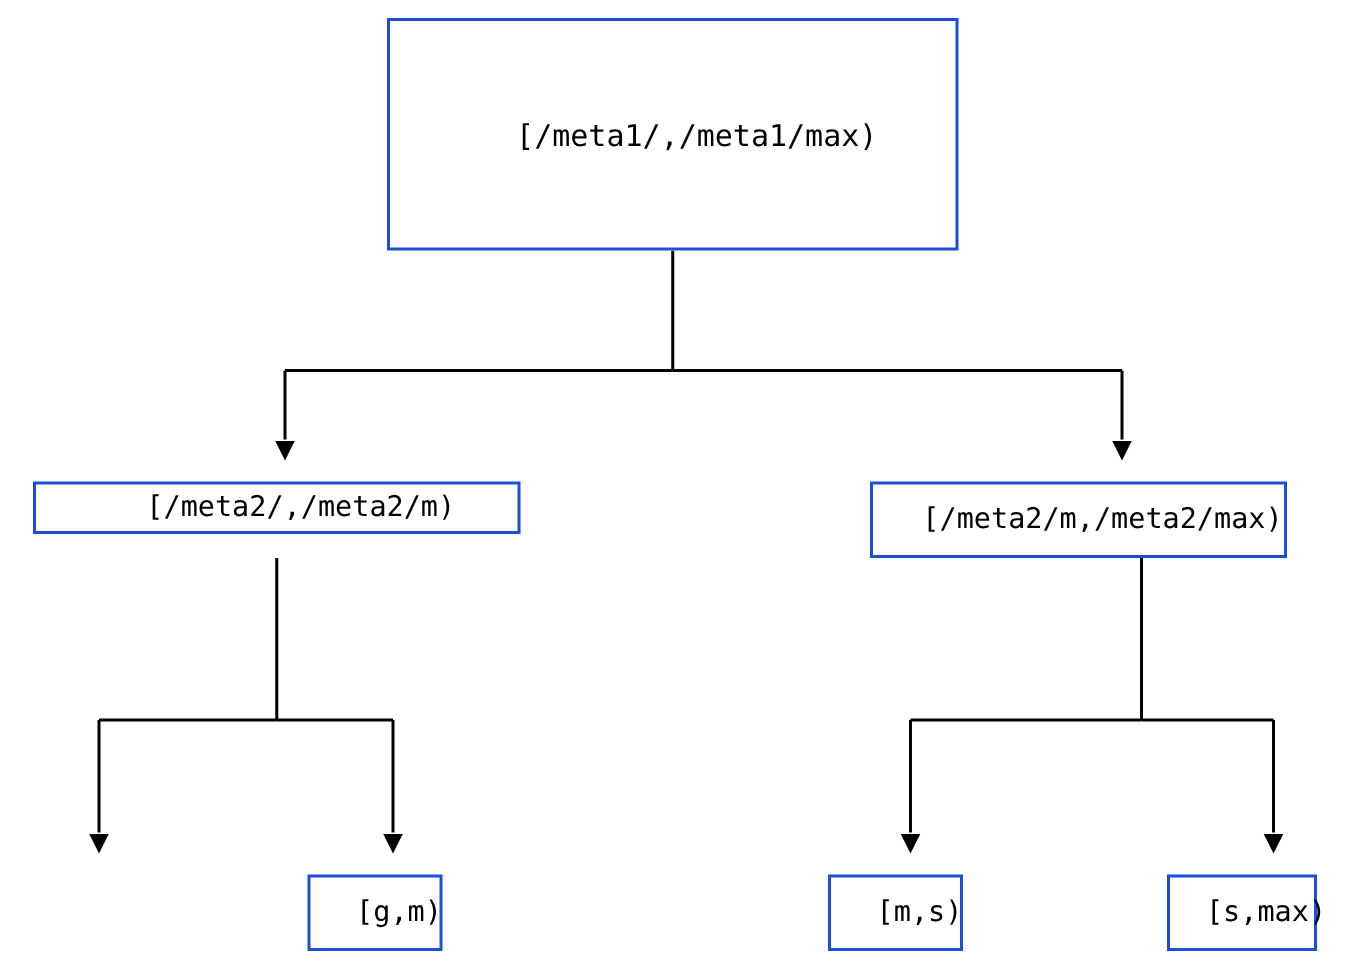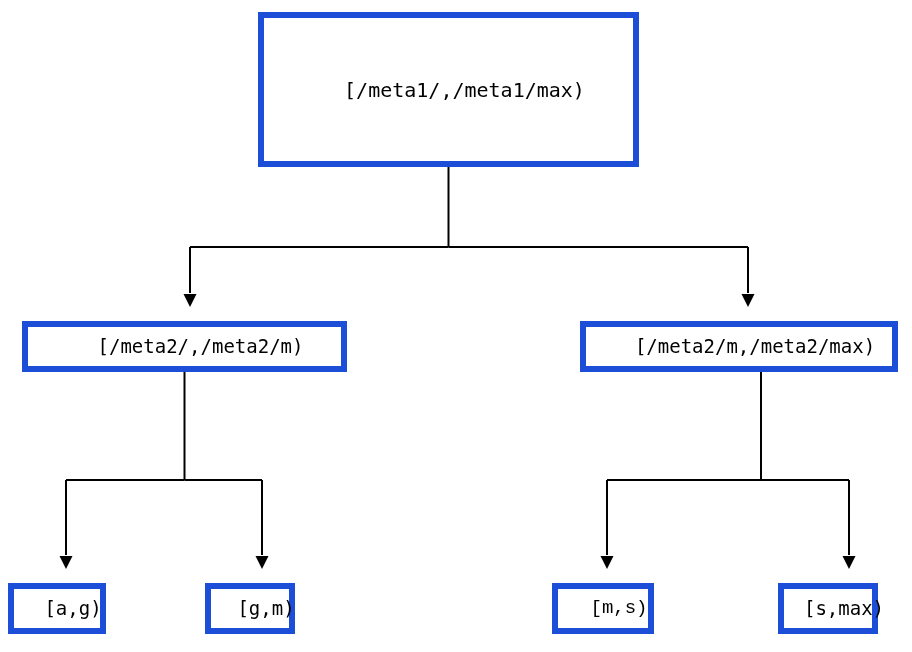--- a/index.html
+++ b/index.html
@@ -19,21 +19,21 @@
     position: absolute;
     left: 0;
     top: 0;
     width: 912px;
     height: 652px;
     pointer-events: none;
   }
   .node {
     position: absolute;
     box-sizing: border-box;
-    border: 6px solid #1d4ed8;
+    border: 2px solid #1d4ed8;
     background: #ffffff;
     display: flex;
     align-items: center;
     justify-content: center;
     color: #000000;
     white-space: pre;
     padding-left: 32px;
   }
   .node-label {
     display: block;
@@ -46,39 +46,39 @@
     top: 12px;
     width: 381px;
     height: 155px;
     font-size: 20px;
   }
   
   #node-meta2-low {
     left: 22px;
     top: 321px;
     width: 325px;
-    height: 51px;
+    height: 35px;
     font-size: 19px;
   }
   #node-meta2-high {
     left: 580px;
     top: 321px;
-    width: 318px;
+    width: 278px;
     height: 51px;
     font-size: 19px;
   }
   
   .leaf {
     top: 583px;
     height: 51px;
     font-size: 19px;
   }
   #node-a-g    { left: 8px;   width: 98px; }
   #node-g-m    { left: 205px; width: 90px; }
-  #node-m-s    { left: 552px; width: 102px; font-family: Liberation Mono, monospace; }
+  #node-m-s    { left: 552px; width: 90px; }
   #node-s-max  { left: 778px; width: 100px; }
 </style>
 </head>
 <body>
 
 <div id="canvas">
 
   <svg id="edge-layer" width="912" height="652" viewBox="0 0 912 652" xmlns="http://www.w3.org/2000/svg">
 
     <g>
@@ -129,23 +129,20 @@
   </div>
 
   <div class="node" id="node-meta2-low">
     <span class="node-label">[/meta2/,/meta2/m)</span>
   </div>
 
   <div class="node" id="node-meta2-high">
     <span class="node-label">[/meta2/m,/meta2/max)</span>
   </div>
 
-  <div class="node leaf" id="node-a-g">
-    <span class="node-label">[a,g)</span>
-  </div>
 
   <div class="node leaf" id="node-g-m">
     <span class="node-label">[g,m)</span>
   </div>
 
   <div class="node leaf" id="node-m-s">
     <span class="node-label">[m,s)</span>
   </div>
 
   <div class="node leaf" id="node-s-max">

